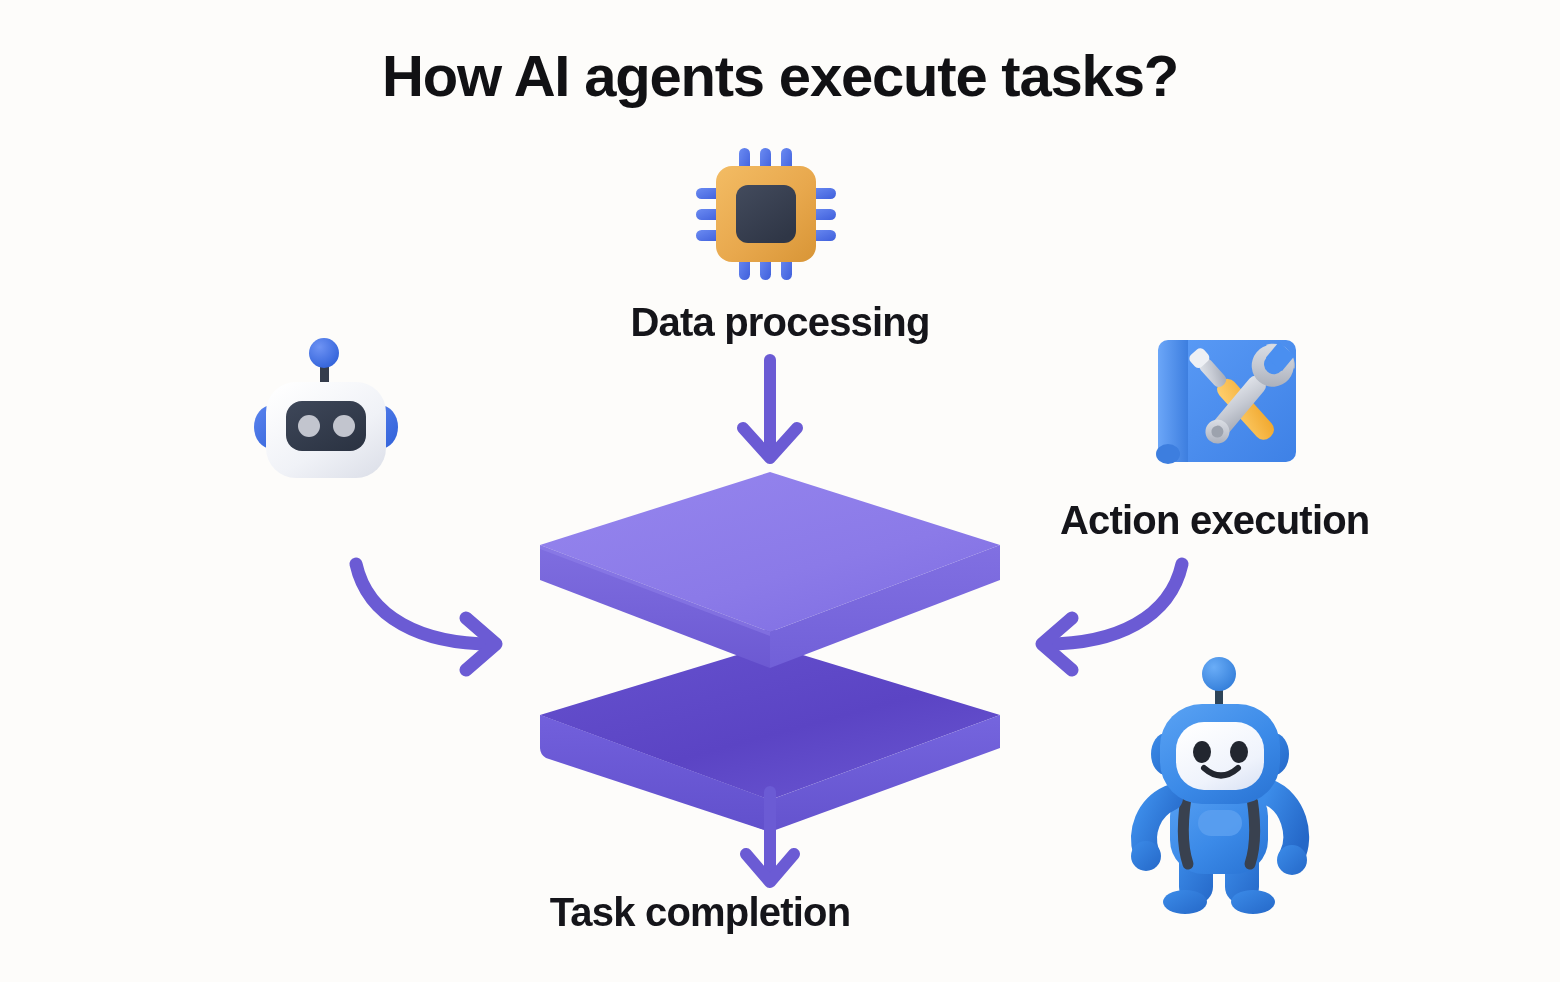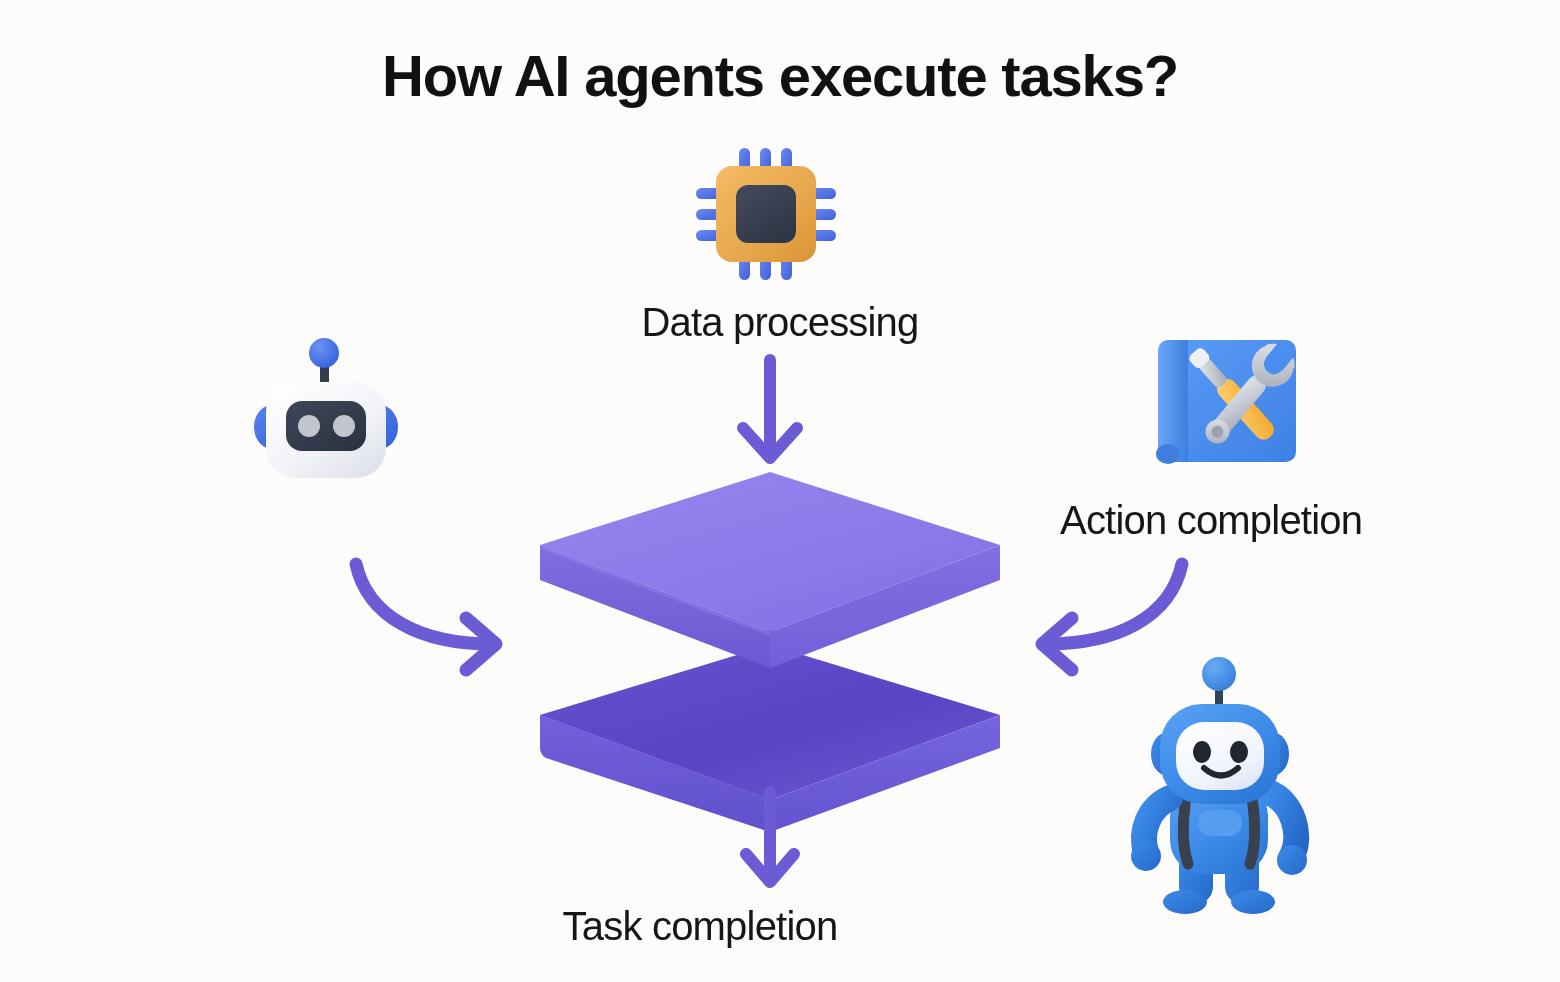--- a/index.html
+++ b/index.html
@@ -32,30 +32,30 @@
     letter-spacing: -1.2px;
     color: #111114;
     line-height: 1.12;
     white-space: nowrap;
   }
 
   
   .label {
     position: absolute;
     font-size: 40px;
-    font-weight: 400;
+    font-weight: 700;
     letter-spacing: -0.8px;
     color: #15151a;
     white-space: nowrap;
     line-height: 1.1;
   }
   .label-data       { left: 0;    top: 300px; width: 1560px; text-align: center; }
   .label-decision   { left: 128px; top: 498px; }
   .label-action     { left: 1060px; top: 498px; }
-  .label-task       { left: 0;    top: 890px; width: 1400px; text-align: center; margin-top: 14px; }
+  .label-task       { left: 0;    top: 890px; width: 1400px; text-align: center; }
 
   
   .icon-wrap { position: absolute; }
   .chip-wrap   { left: 692px; top: 144px; width: 148px; height: 140px; }
   .robot-head-wrap { left: 246px; top: 335px; width: 160px; height: 150px; }
   .tools-wrap  { left: 1150px; top: 330px; width: 155px; height: 150px; }
   .mascot-wrap { left: 1122px; top: 650px; width: 200px; height: 265px; }
 
   
   .stack { position: absolute; left: 0; top: 0; width: 1560px; height: 982px; pointer-events: none; }
@@ -179,21 +179,21 @@
         <path d="M75 12 a22 22 0 0 1 37 0 l-12 8 a10 10 0 0 0 -13 0 z" fill="url(#metalG)"></path>
         <circle cx="93.5" cy="24" r="21" fill="url(#metalG)"></circle>
         <circle cx="93.5" cy="22" r="10" fill="#4A8FF0"></circle>
         <rect x="83" y="2" width="21" height="20" fill="#4A8FF0"></rect>
         <circle cx="93.5" cy="110" r="12" fill="url(#metalG)"></circle>
         <circle cx="93.5" cy="110" r="6" fill="#9CA2AD"></circle>
       </g>
     </svg>
   </div>
 
-  <div class="label label-action">Action completion</div>
+  <div class="label label-action">Action execution</div>
 
   <svg class="stack" viewBox="0 0 1560 982" xmlns="http://www.w3.org/2000/svg">
     <defs>
       <linearGradient id="topFaceG" x1="0.1" y1="0" x2="0.9" y2="1">
         <stop offset="0%" stop-color="#9585EE"></stop>
         <stop offset="60%" stop-color="#8B7AE8"></stop>
         <stop offset="100%" stop-color="#7E6DE2"></stop>
       </linearGradient>
       <linearGradient id="topSideLG" x1="0" y1="0" x2="0" y2="1">
         <stop offset="0%" stop-color="#7F6EE0"></stop>

